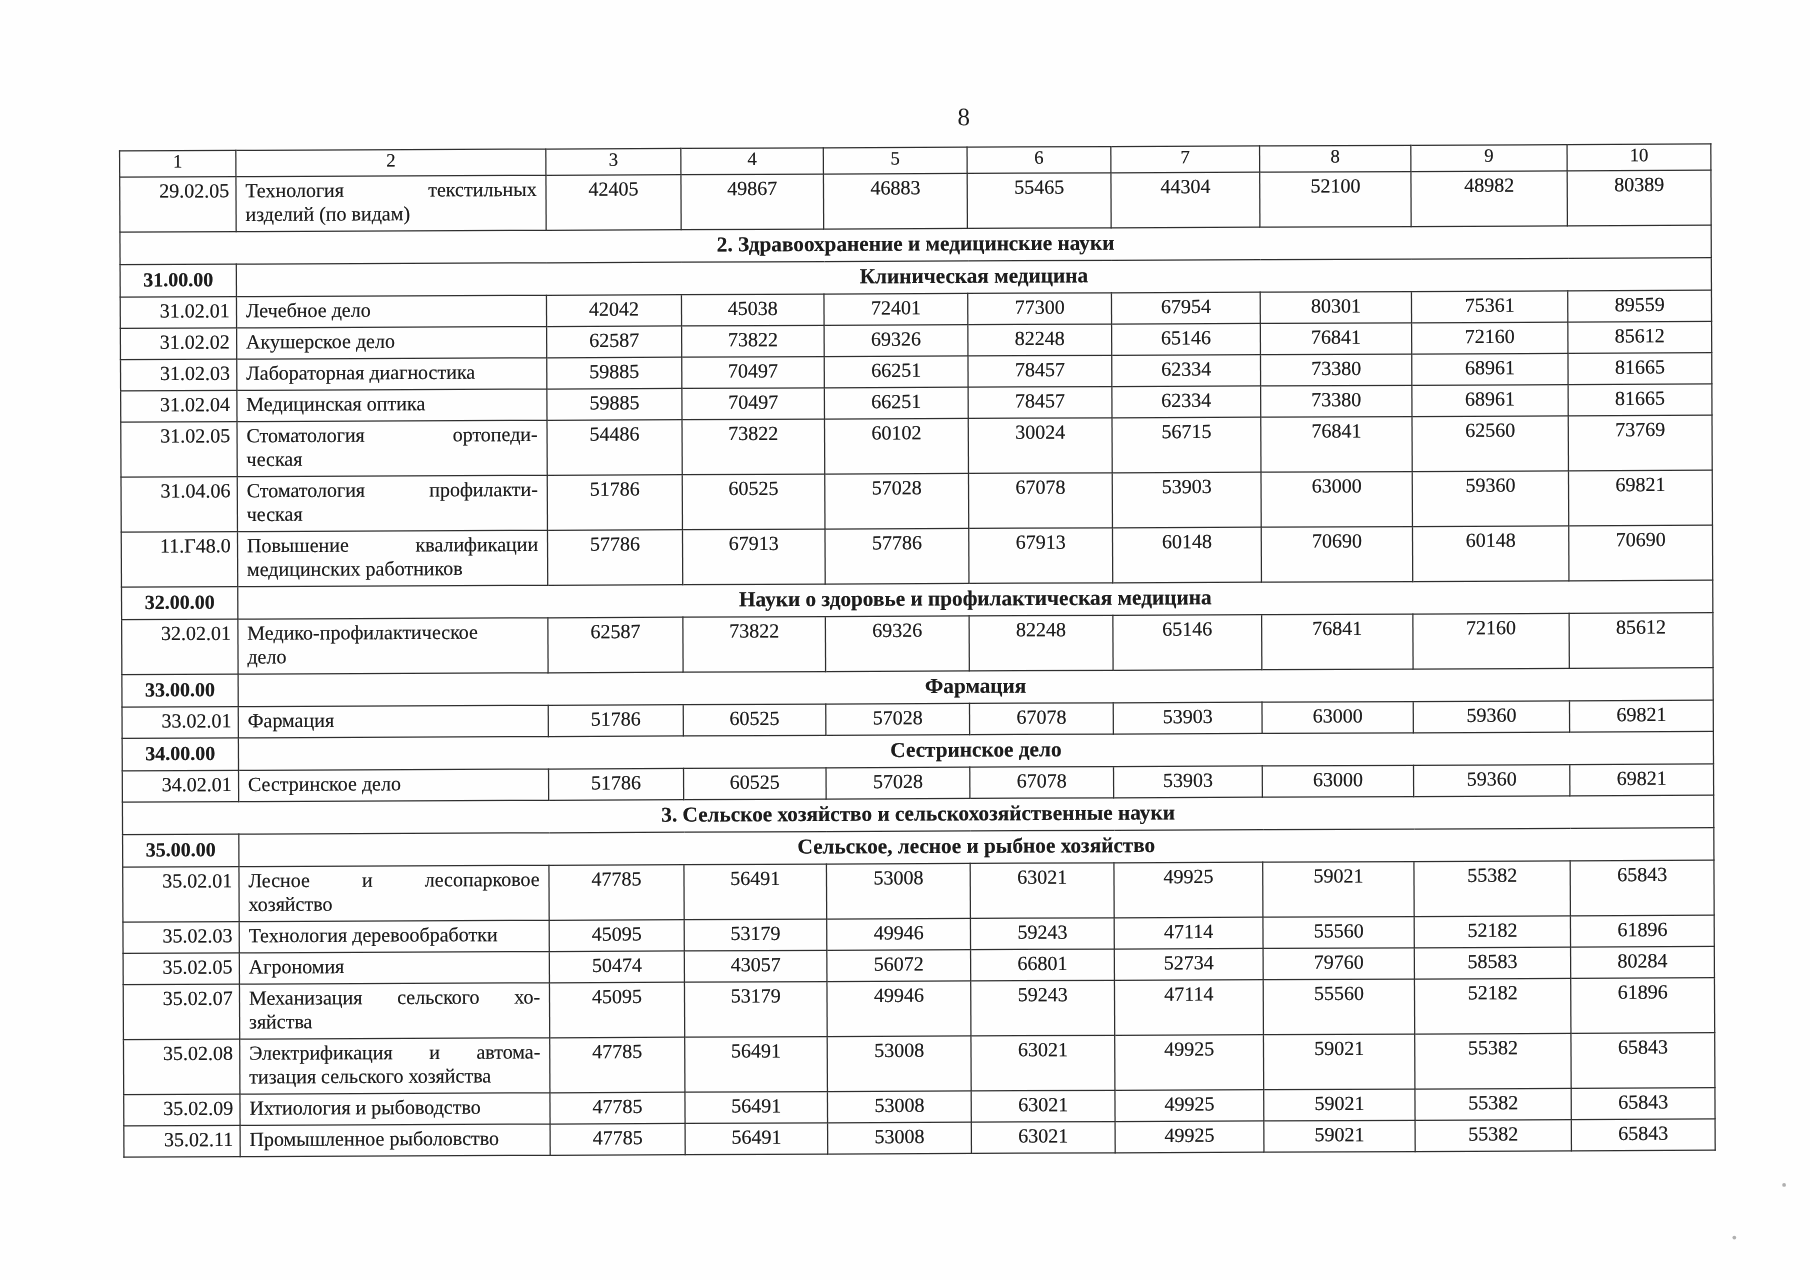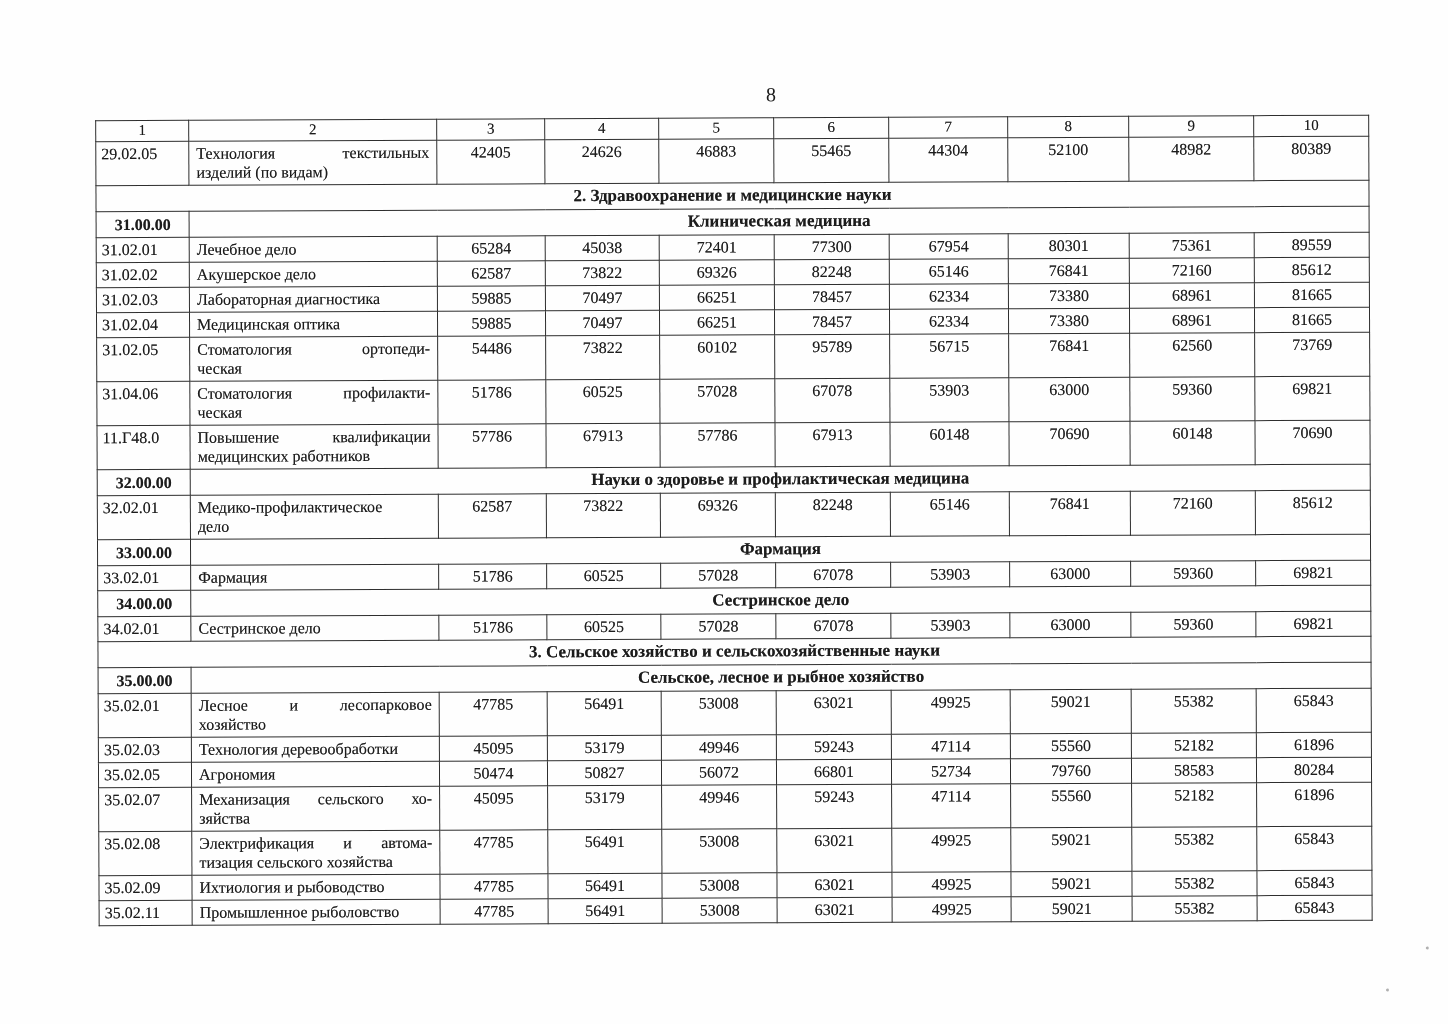--- a/index.html
+++ b/index.html
@@ -40,21 +40,21 @@
     padding: 2px 5px 3px;
     vertical-align: top;
     overflow: hidden;
     text-shadow: 0 0 0.5px rgba(40,40,40,0.6);
   }
   tr.hdr td {
     text-align: center;
     font-size: 15px;
     padding: 0 2px 1px;
   }
-  td.code  { text-align: left; }
+  td.code  { text-align: right; }
   td.val   { text-align: center; }
   td.name  { padding-left: 7px; padding-right: 7px; }
   td.name .jl {
     text-align: justify;
     text-align-last: justify;
   }
   tr.sec td {
     font-weight: bold;
     text-align: center;
     font-size: 17px;
@@ -116,41 +116,41 @@
           <td>9</td>
           <td>10</td>
         </tr>
         <tr>
           <td class="code">29.02.05</td>
           <td class="name">
             <div class="jl">Технология текстильных</div>
             <div>изделий (по видам)</div>
           </td>
           <td class="val">42405</td>
-          <td class="val">24626</td>
+          <td class="val">49867</td>
           <td class="val">46883</td>
           <td class="val">55465</td>
           <td class="val">44304</td>
           <td class="val">52100</td>
           <td class="val">48982</td>
           <td class="val">80389</td>
         </tr>
         <tr class="sec">
           <td colspan="10">2. Здравоохранение и медицинские науки</td>
         </tr>
         <tr>
           <td class="grp-code">31.00.00</td>
           <td class="grp-label" colspan="9">Клиническая медицина</td>
         </tr>
         <tr>
           <td class="code">31.02.01</td>
           <td class="name">
             <div>Лечебное дело</div>
           </td>
-          <td class="val">65284</td>
+          <td class="val">42042</td>
           <td class="val">45038</td>
           <td class="val">72401</td>
           <td class="val">77300</td>
           <td class="val">67954</td>
           <td class="val">80301</td>
           <td class="val">75361</td>
           <td class="val">89559</td>
         </tr>
         <tr>
           <td class="code">31.02.02</td>
@@ -196,21 +196,21 @@
         </tr>
         <tr>
           <td class="code">31.02.05</td>
           <td class="name">
             <div class="jl">Стоматология ортопеди-</div>
             <div>ческая</div>
           </td>
           <td class="val">54486</td>
           <td class="val">73822</td>
           <td class="val">60102</td>
-          <td class="val">95789</td>
+          <td class="val">30024</td>
           <td class="val">56715</td>
           <td class="val">76841</td>
           <td class="val">62560</td>
           <td class="val">73769</td>
         </tr>
         <tr>
           <td class="code">31.04.06</td>
           <td class="name">
             <div class="jl">Стоматология профилакти-</div>
             <div>ческая</div>
@@ -329,21 +329,21 @@
           <td class="val">55560</td>
           <td class="val">52182</td>
           <td class="val">61896</td>
         </tr>
         <tr>
           <td class="code">35.02.05</td>
           <td class="name">
             <div>Агрономия</div>
           </td>
           <td class="val">50474</td>
-          <td class="val">50827</td>
+          <td class="val">43057</td>
           <td class="val">56072</td>
           <td class="val">66801</td>
           <td class="val">52734</td>
           <td class="val">79760</td>
           <td class="val">58583</td>
           <td class="val">80284</td>
         </tr>
         <tr>
           <td class="code">35.02.07</td>
           <td class="name">

